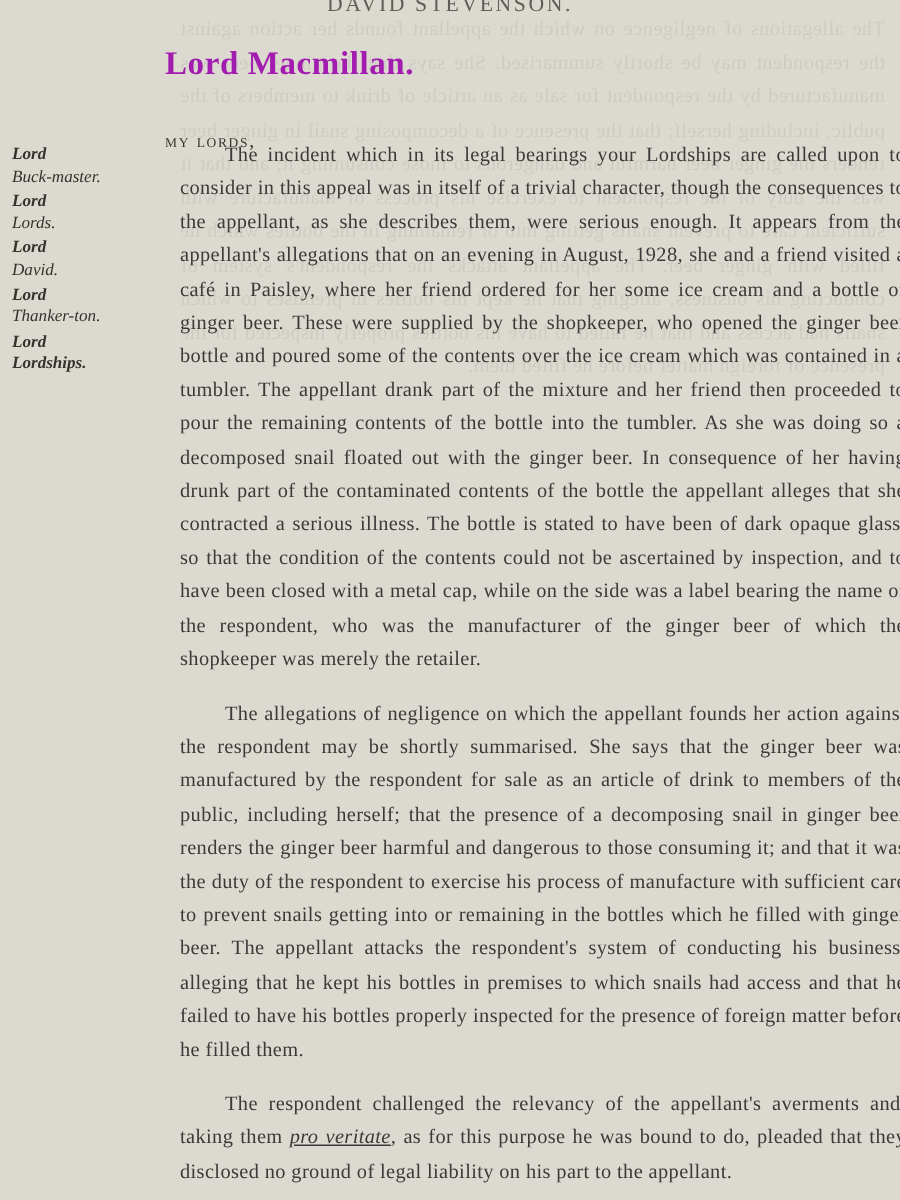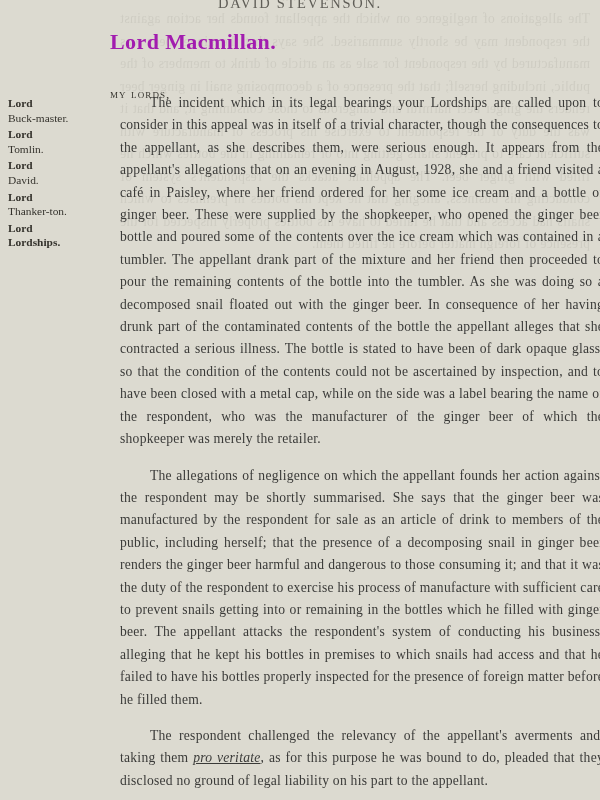--- a/index.html
+++ b/index.html
@@ -68,21 +68,21 @@
   .salutation::first-letter { font-size: 13.2px; }
   .marginalia {
     position: absolute;
     left: 8px;
     top: 96px;
     width: 92px;
     font-size: 11.4px;
     line-height: 14.6px;
     color: #34322c;
   }
-  .marg-entry { margin-bottom: 2px; }
+  .marg-entry { margin-bottom: 2px; font-style: italic; }
   .marg-entry .b { font-weight: bold; }
   .body {
     position: absolute;
     left: 120px;
     top: 92px;
     width: 484px;
     font-size: 13.6px;
     line-height: 22.4px;
     text-align: justify;
     text-justify: inter-word;
@@ -108,21 +108,21 @@
 
   <div class="salutation">My Lords,</div>
 
   <div class="marginalia">
     <div class="marg-entry">
       <span class="b">Lord</span><br>
       <span>Buck-master.</span>
     </div>
     <div class="marg-entry">
       <span class="b">Lord</span><br>
-      <span>Tomlin.</span>
+      <span>Lords.</span>
     </div>
     <div class="marg-entry">
       <span class="b">Lord</span><br>
       <span>David.</span>
     </div>
     <div class="marg-entry">
       <span class="b">Lord</span><br>
       <span>Thanker-ton.</span>
     </div>
     <div class="marg-entry">

